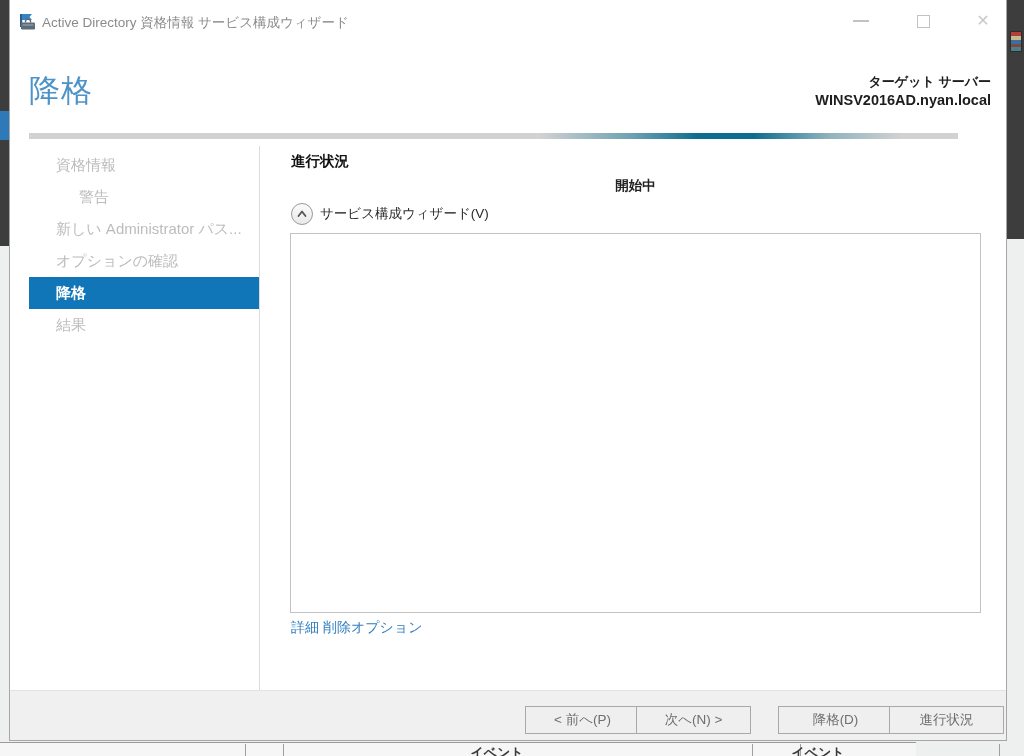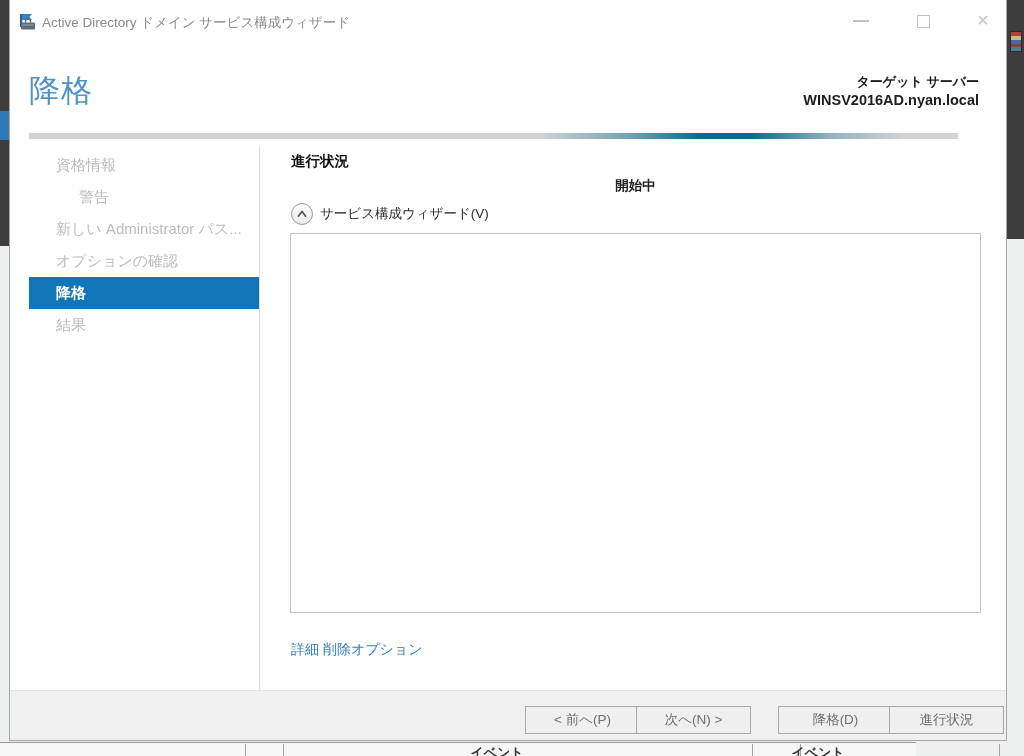--- a/index.html
+++ b/index.html
@@ -32,21 +32,21 @@
   .app-icon { position:absolute; left:8px; top:12px; width:20px; height:20px; }
   .title-text { position:absolute; left:32px; top:14px; font-size:13.5px; color:#8b8b8b; white-space:nowrap; }
   .win-btn { position:absolute; top:6px; width:44px; height:30px; display:flex; align-items:center; justify-content:center; cursor:default; }
   .btn-min { left:829px; } .btn-max { left:891px; } .btn-close { left:951px; }
   .glyph-min { width:16px; height:0; border-top:2px solid #c2c2c2; }
   .glyph-max { width:13px; height:13px; border:1.5px solid #c2c2c2; background:transparent; }
   .glyph-close { font-size:16px; color:#c9c9c9; line-height:1; }
 
   
   .page-title { position:absolute; left:19px; top:70px; font-size:31px; color:#4e93c8; letter-spacing:1px; }
-  .target-block { position:absolute; right:27px; top:73px; text-align:right; }
+  .target-block { position:absolute; right:15px; top:73px; text-align:right; }
   .target-label { font-size:13px; font-weight:bold; color:#1d1d1d; line-height:17px; }
   .target-name { font-size:14.5px; font-weight:bold; color:#1d1d1d; line-height:20px; }
   .progress-track { position:absolute; left:19px; top:133px; width:929px; height:6px; background:#d2d2d2; }
   .progress-pulse { position:absolute; left:0; top:0; width:100%; height:100%;
     background:linear-gradient(90deg,
       rgba(12,109,142,0) 55%,
       rgba(23,120,152,0.55) 65%,
       #0c6d8e 72%,
       #0c6d8e 78%,
       rgba(60,140,165,0.45) 86%,
@@ -59,21 +59,21 @@
   .side-item.indent { padding-left:50px; }
   .side-item.selected { background:#1176b8; color:#ffffff; font-weight:bold; }
 
   .content-title { position:absolute; left:281px; top:152px; font-size:14.5px; font-weight:bold; color:#111; }
   .status-line { position:absolute; left:280px; top:177px; width:691px; text-align:center; font-size:13.5px; font-weight:bold; color:#222; }
   .toggle-row { position:absolute; left:281px; top:203px; display:flex; align-items:center; cursor:default; }
   .toggle-circle { width:22px; height:22px; border-radius:50%; border:1px solid #9a9a9a;
     background:linear-gradient(180deg,#fbfbfb,#e9e9e9); display:flex; align-items:center; justify-content:center; }
   .toggle-label { margin-left:7px; font-size:13.5px; color:#2b2b2b; }
   .details-box { position:absolute; left:280px; top:233px; width:691px; height:380px; background:#ffffff; border:1px solid #c3c3c3; }
-  .more-link { position:absolute; left:281px; top:641px; font-size:14px; color:#2f7cbf; cursor:pointer; white-space:nowrap; }
+  .more-link { position:absolute; left:281px; top:619px; font-size:14px; color:#2f7cbf; cursor:pointer; white-space:nowrap; }
 
   
   .footer { position:absolute; left:0; top:690px; width:100%; height:50px; background:#f0f0f0; border-top:1px solid #e3e3e3; }
   .wbtn { position:absolute; top:15px; width:115px; height:28px; background:#efefef; border:1px solid #a9a9a9;
     font-family:inherit; font-size:13.5px; color:#6f6f6f; text-align:center; line-height:26px; cursor:default; }
   .wbtn-prev { left:515px; } .wbtn-next { left:626px; } .wbtn-demote { left:768px; } .wbtn-cancel { left:879px; }
 </style>
 </head>
 <body>
 
@@ -96,21 +96,21 @@
 <div class="window">
 
   <div class="titlebar">
     <svg class="app-icon" viewBox="0 0 20 20">
       <rect x="2" y="2" width="2.2" height="13" fill="#2a5f8f"></rect>
       <path d="M4 2 h10 l-2.5 3 2.5 3 H4 Z" fill="#3583c2"></path>
       <rect x="3" y="10.5" width="14" height="7" rx="1.2" fill="#5b6b77"></rect>
       <rect x="4.5" y="12" width="11" height="2" fill="#7e8c96"></rect>
       <path d="M7.5 10.5 v-1.4 a2.5 1.8 0 0 1 5 0 v1.4" fill="none" stroke="#5b6b77" stroke-width="1.4"></path>
     </svg>
-    <span class="title-text">Active Directory ドメイン サービス構成ウィザード</span>
+    <span class="title-text">Active Directory 資格情報 サービス構成ウィザード</span>
     <div class="win-btn btn-min">
         <div class="glyph-min"></div>
       </div>
     <div class="win-btn btn-max">
         <div class="glyph-max"></div>
       </div>
     <div class="win-btn btn-close">
         <span class="glyph-close">✕</span>
       </div>
   </div>

